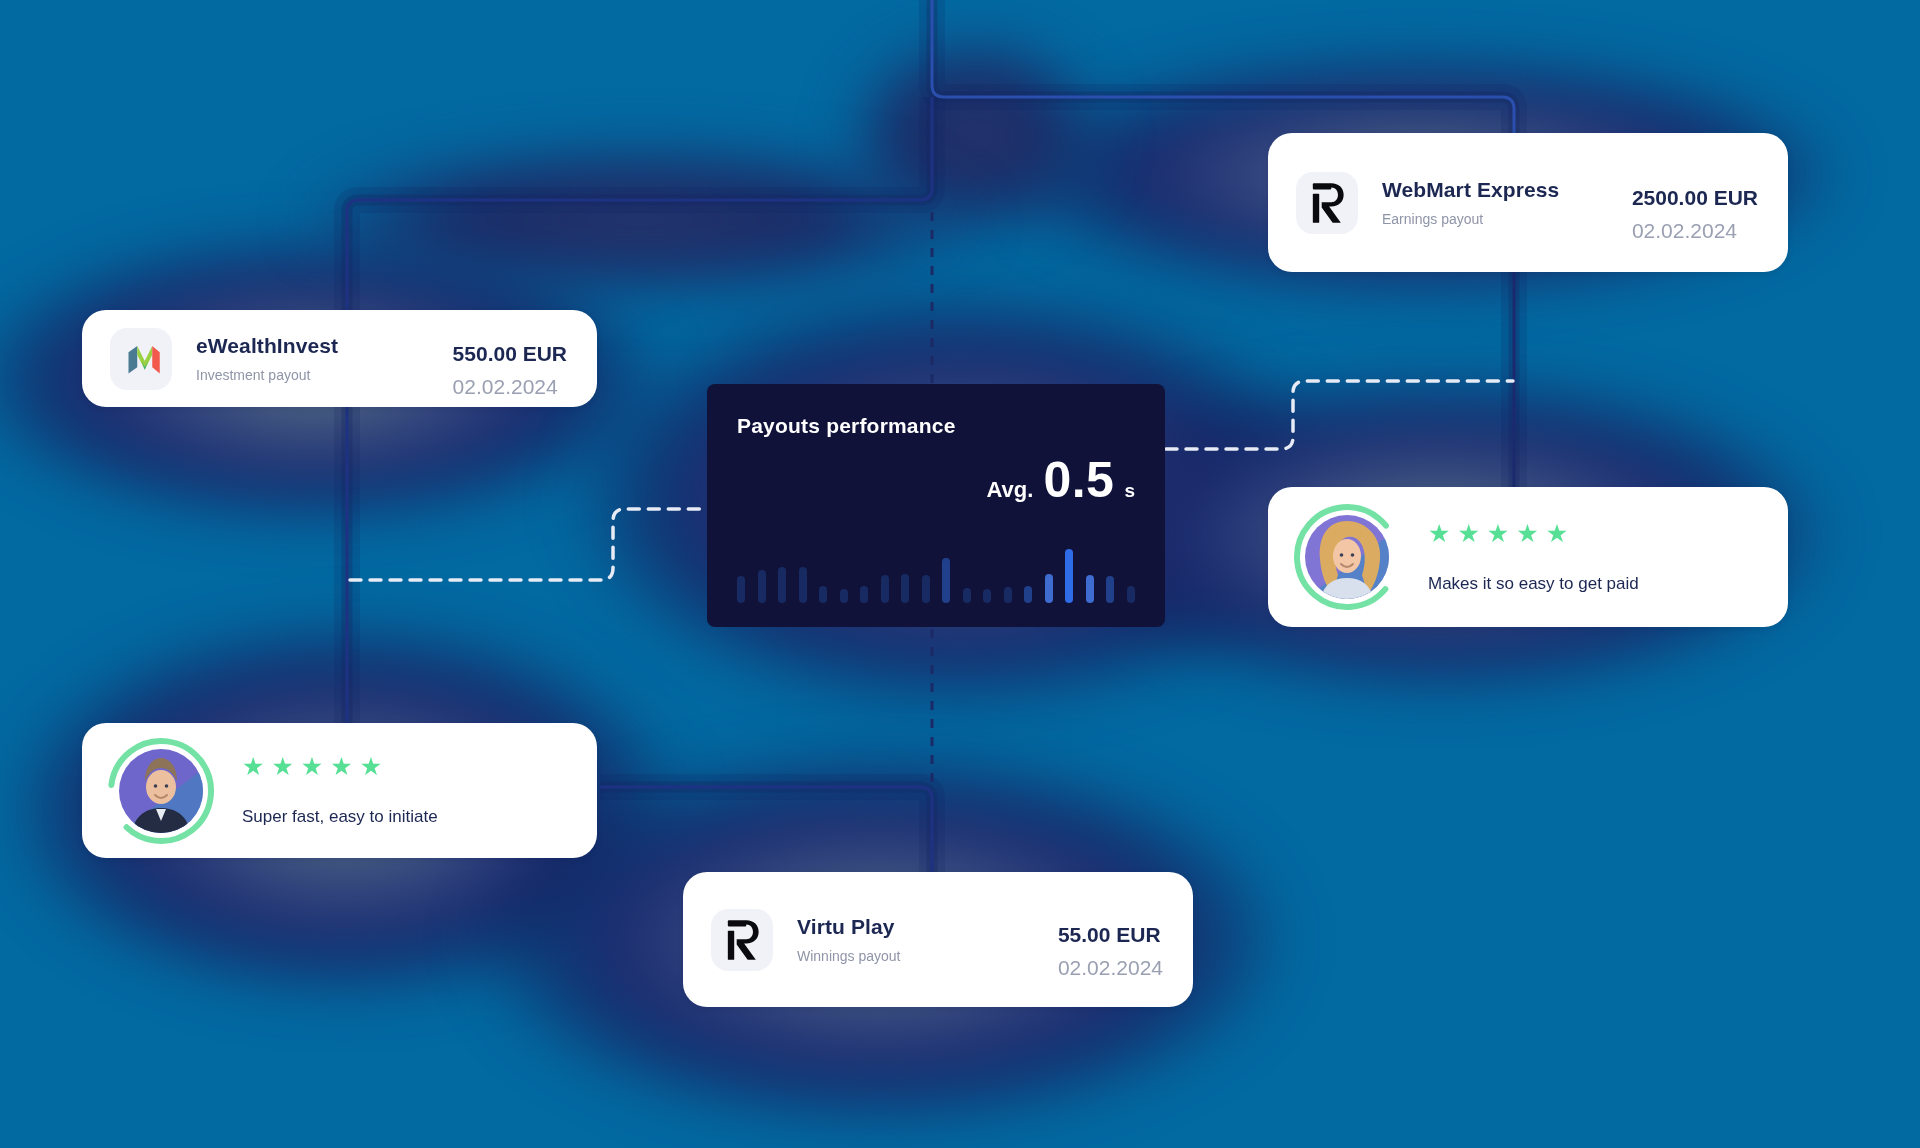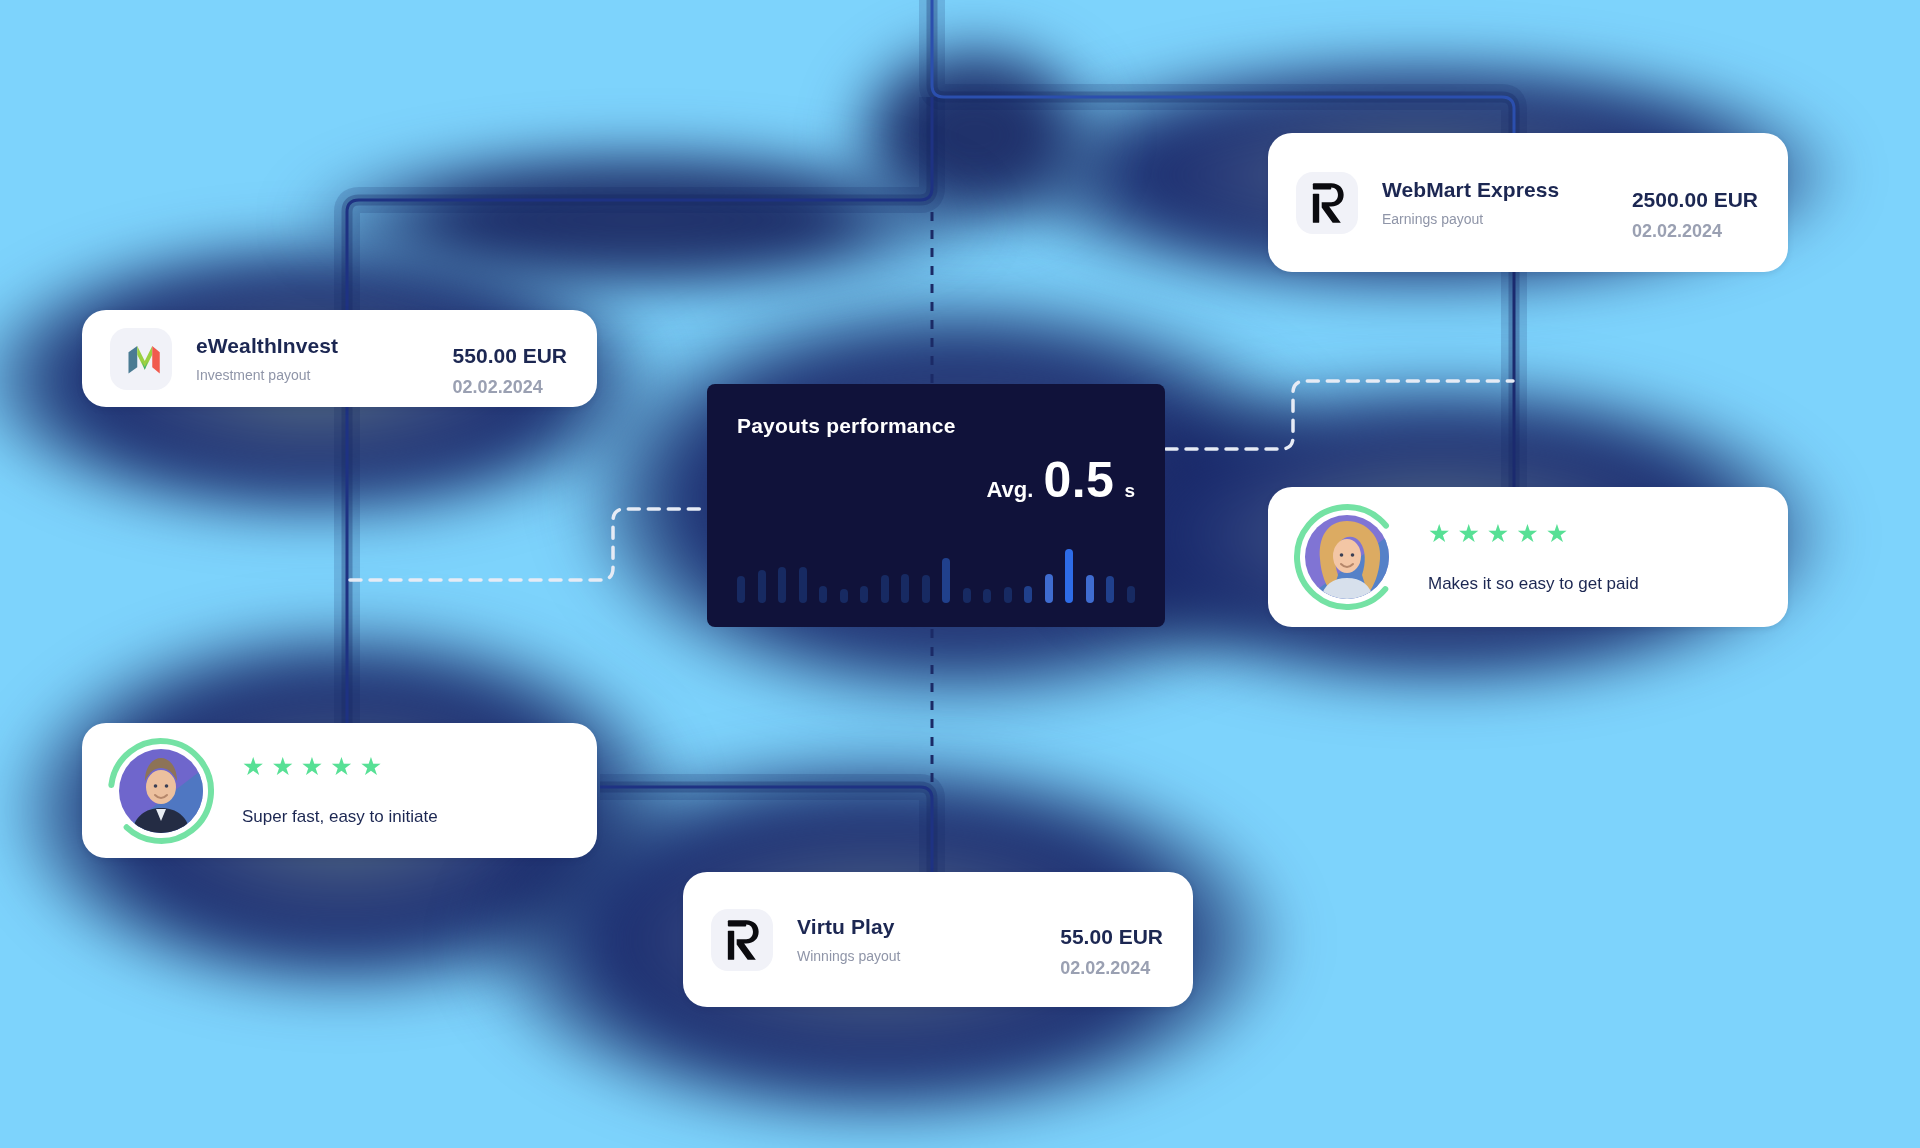--- a/index.html
+++ b/index.html
@@ -1,17 +1,17 @@
 <!DOCTYPE html>
 <html><head>
 <meta charset="utf-8">
 <style>
   html,body{margin:0;padding:0;background:#ffffff;}
   body{font-family:"Liberation Sans", sans-serif;}
-  #canvas{position:relative;width:1920px;height:1148px;overflow:hidden;background:#7dd3fc;}
+  #canvas{position:relative;width:1920px;height:1148px;overflow:hidden;background:#0369a1;}
 
   
   .glow,.glow2{position:absolute;filter:blur(26px);pointer-events:none;}
   .glow{background:radial-gradient(closest-side,#57707f 0%,#32457f 42%,#1a2b6e 66%,rgba(20,31,92,.55) 82%,rgba(20,31,92,0) 100%);}
   .glow2{background:radial-gradient(closest-side,#26386f 0%,#1a2a66 55%,rgba(18,28,90,0) 100%);}
   #g1{left:990px;top:50px;width:860px;height:250px;}
   #g2{left:-40px;top:230px;width:710px;height:300px;}
   #g3{left:565px;top:285px;width:790px;height:430px;}
   #g4{left:1040px;top:370px;width:800px;height:330px;}
   #g5{left:0px;top:615px;width:690px;height:390px;}
@@ -24,21 +24,21 @@
 
   
   .card{position:absolute;background:#ffffff;border-radius:24px;z-index:3;box-shadow:0 2px 6px rgba(10,15,60,.10);}
   .tx{display:grid;grid-template-columns:62px 1fr auto;align-items:center;column-gap:24px;padding:0 30px 0 28px;height:100%;box-sizing:border-box;}
   .logo-box{width:62px;height:62px;border-radius:17px;background:#f1f2f8;display:flex;align-items:center;justify-content:center;}
   .tx-mid,.tx-right{display:flex;flex-direction:column;gap:9px;}
   .tx-right{text-align:left;margin-top:24px;}
   .tx-name{font-size:21px;font-weight:700;color:#1c2752;letter-spacing:.1px;}
   .tx-sub{font-size:14px;color:#8f95a8;}
   .tx-amount{font-size:21px;font-weight:700;color:#1c2752;}
-  .tx-date{font-size:18px;color:#9aa0b2;font-weight:bold;}
+  .tx-date{font-size:21px;color:#9aa0b2;}
 
   #card-webmart{left:1268px;top:133px;width:520px;height:139px;}
   #card-ewealth{left:82px;top:310px;width:515px;height:97px;}
   #card-virtu{left:683px;top:872px;width:510px;height:135px;}
 
   
   #card-perf{left:707px;top:384px;width:458px;height:243px;background:#10123a;border-radius:8px;box-shadow:none;}
   .perf-inner{position:relative;width:100%;height:100%;box-sizing:border-box;padding:30px 30px;}
   .perf-title{font-size:21px;font-weight:600;color:#ffffff;letter-spacing:.2px;}
   .avg-row{margin-top:20px;display:flex;align-items:baseline;gap:10px;color:#ffffff;justify-content:flex-end;}

